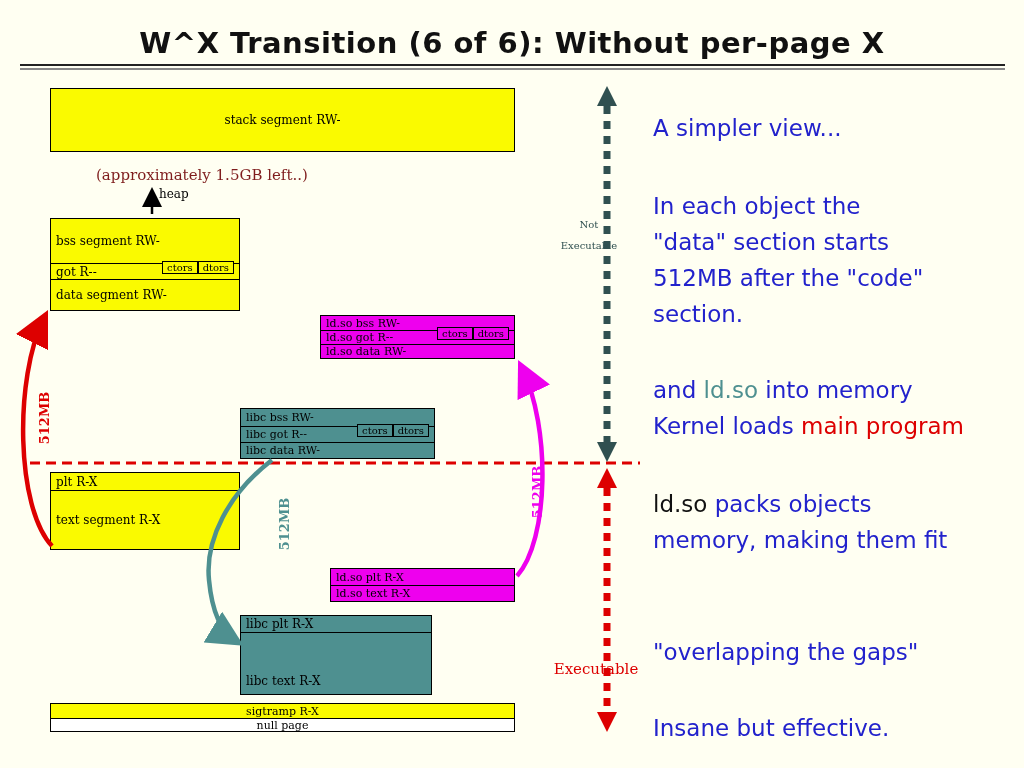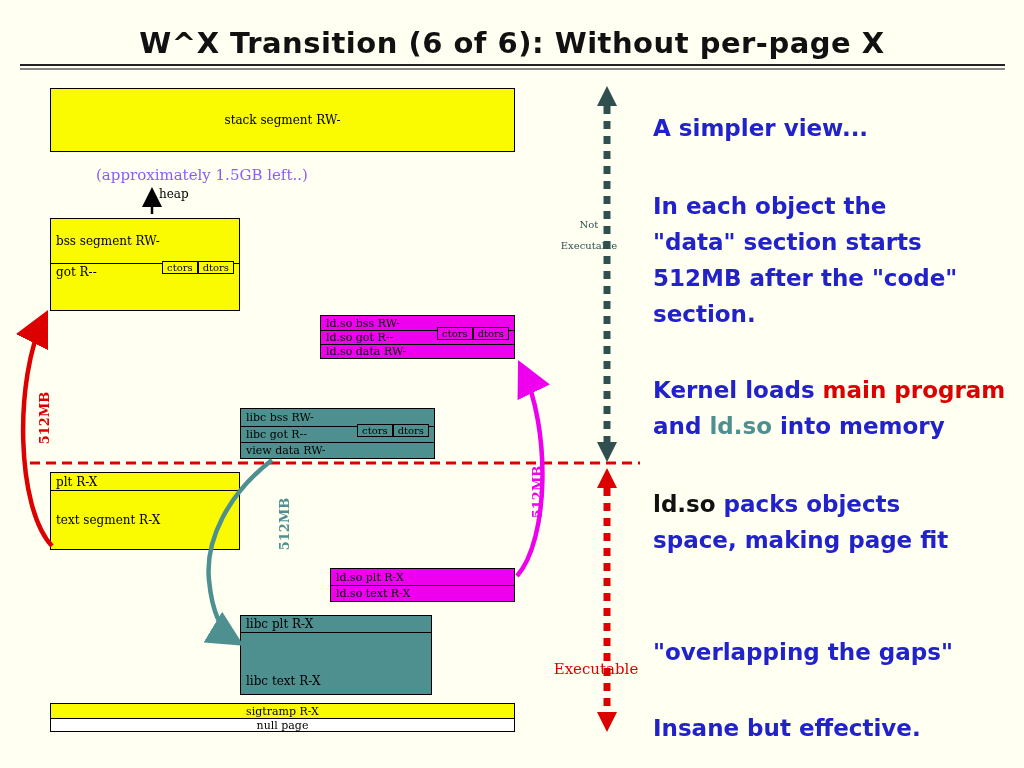--- a/index.html
+++ b/index.html
@@ -56,31 +56,31 @@
   .ldso-text .r2{flex:1}
 
   .libc-text{left:240px;top:615px;width:192px;height:80px}
   .libc-text .r1{height:16px}
   .libc-text .r2{flex:1;align-items:flex-end;padding-bottom:6px}
 
   .bottom-bars{left:50px;top:703px;width:465px;height:29px}
   .bottom-bars .row{justify-content:center;font-size:11px;height:14px;padding:0}
   .bottom-bars .r2{height:13px}
 
-  .free-label{position:absolute;left:96px;top:166px;font-size:15px;color:#8b5cf6}
+  .free-label{position:absolute;left:96px;top:166px;font-size:15px;color:#7f1d1d}
   .heap-label{position:absolute;left:159px;top:187px;font-size:12px;color:#000}
 
   .notexec{position:absolute;left:538px;top:214px;width:102px;text-align:center;
            color:var(--slate,#305050);font-size:10px;line-height:21px;z-index:6}
   .execlabel{position:absolute;left:545px;top:660px;width:102px;text-align:center;
            color:var(--red,#dd0000);font-size:15px;z-index:6}
 
   
   .notes{position:absolute;left:653px;top:0;width:366px;height:768px;
-         font-family:"DejaVu Sans","Liberation Sans",sans-serif;font-weight:bold;
+         font-family:"DejaVu Sans","Liberation Sans",sans-serif;font-weight:normal;
          color:var(--blue,#2222cc);font-size:23px}
   .note{position:absolute;left:0;line-height:36px;white-space:nowrap}
   .n1{top:110px}
   .n2{top:188px}
   .n3{top:372px}
   .n4{top:486px}
   .n5{top:634px}
   .n6{top:710px}
   .t-red{color:var(--red,#dd0000)}
   .t-teal{color:var(--teal,#4e9090)}
@@ -122,20 +122,23 @@
       <span>bss segment RW-</span>
     </div>
     <div class="row r2">
       <span>got R--</span>
       <span class="sp"></span>
       <span class="minis">
         <span class="mini">ctors</span>
         <span class="mini">dtors</span>
       </span>
     </div>
+    <div class="row r3">
+      <span>data segment RW-</span>
+    </div>
   </div>
 
   <div class="seg magenta ldso-data">
     <div class="row r1">
       <span>ld.so bss RW-</span>
     </div>
     <div class="row r2">
       <span>ld.so got R--</span>
       <span class="sp"></span>
       <span class="minis">
@@ -154,21 +157,21 @@
     </div>
     <div class="row r2">
       <span>libc got R--</span>
       <span class="sp"></span>
       <span class="minis">
         <span class="mini">ctors</span>
         <span class="mini">dtors</span>
       </span>
     </div>
     <div class="row r3">
-      <span>view data RW-</span>
+      <span>libc data RW-</span>
     </div>
   </div>
 
   <div class="seg magenta ldso-text">
     <div class="row r1">
       <span>ld.so plt R-X</span>
     </div>
     <div class="row r2">
       <span>ld.so text R-X</span>
     </div>
@@ -252,26 +255,26 @@
     <div class="note n1">A simpler view...</div>
 
     <div class="note n2">
       <div>In each object the</div>
       <div>"data" section starts</div>
       <div>512MB after the "code"</div>
       <div>section.</div>
     </div>
 
     <div class="note n3">
+      <div><span>and </span><span class="t-teal">ld.so</span><span> into memory</span></div>
       <div><span>Kernel loads </span><span class="t-red">main program</span></div>
-      <div><span>and </span><span class="t-teal">ld.so</span><span> into memory</span></div>
     </div>
 
     <div class="note n4">
       <div><span class="t-black">ld.so</span><span> packs objects</span></div>
-      <div>space, making page fit</div>
+      <div>memory, making them fit</div>
     </div>
 
     <div class="note n5">"overlapping the gaps"</div>
     <div class="note n6">Insane but effective.</div>
   </div>
 
 </div>
 
 </body></html>

